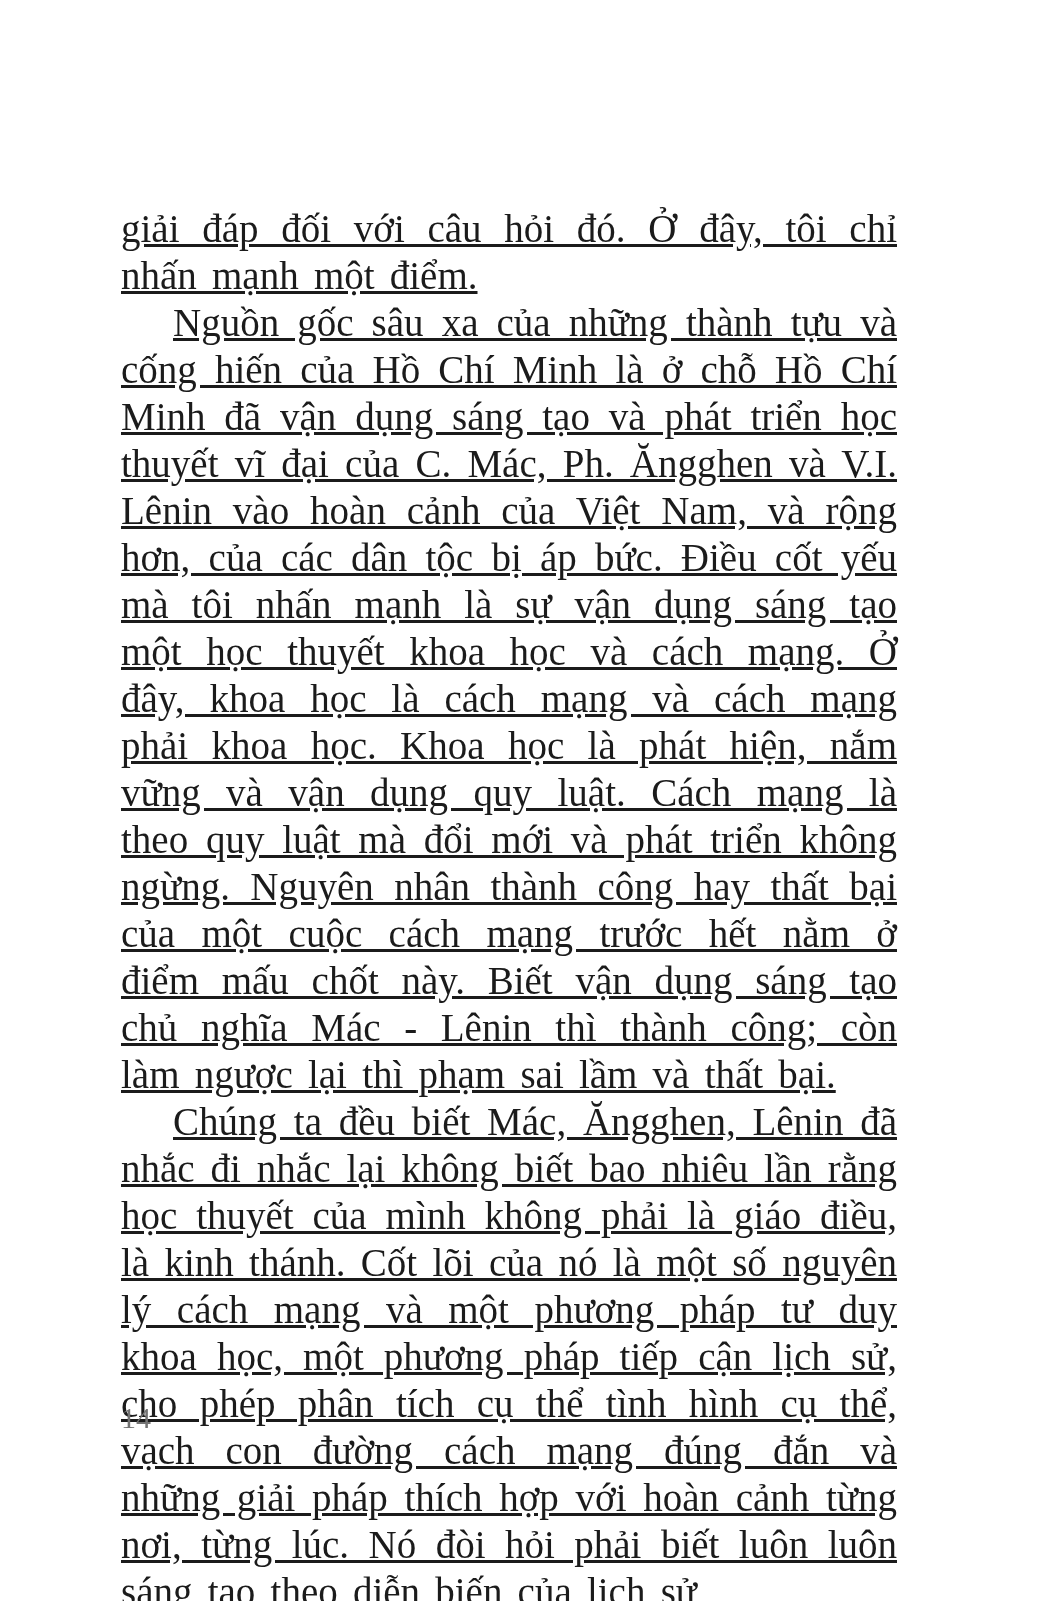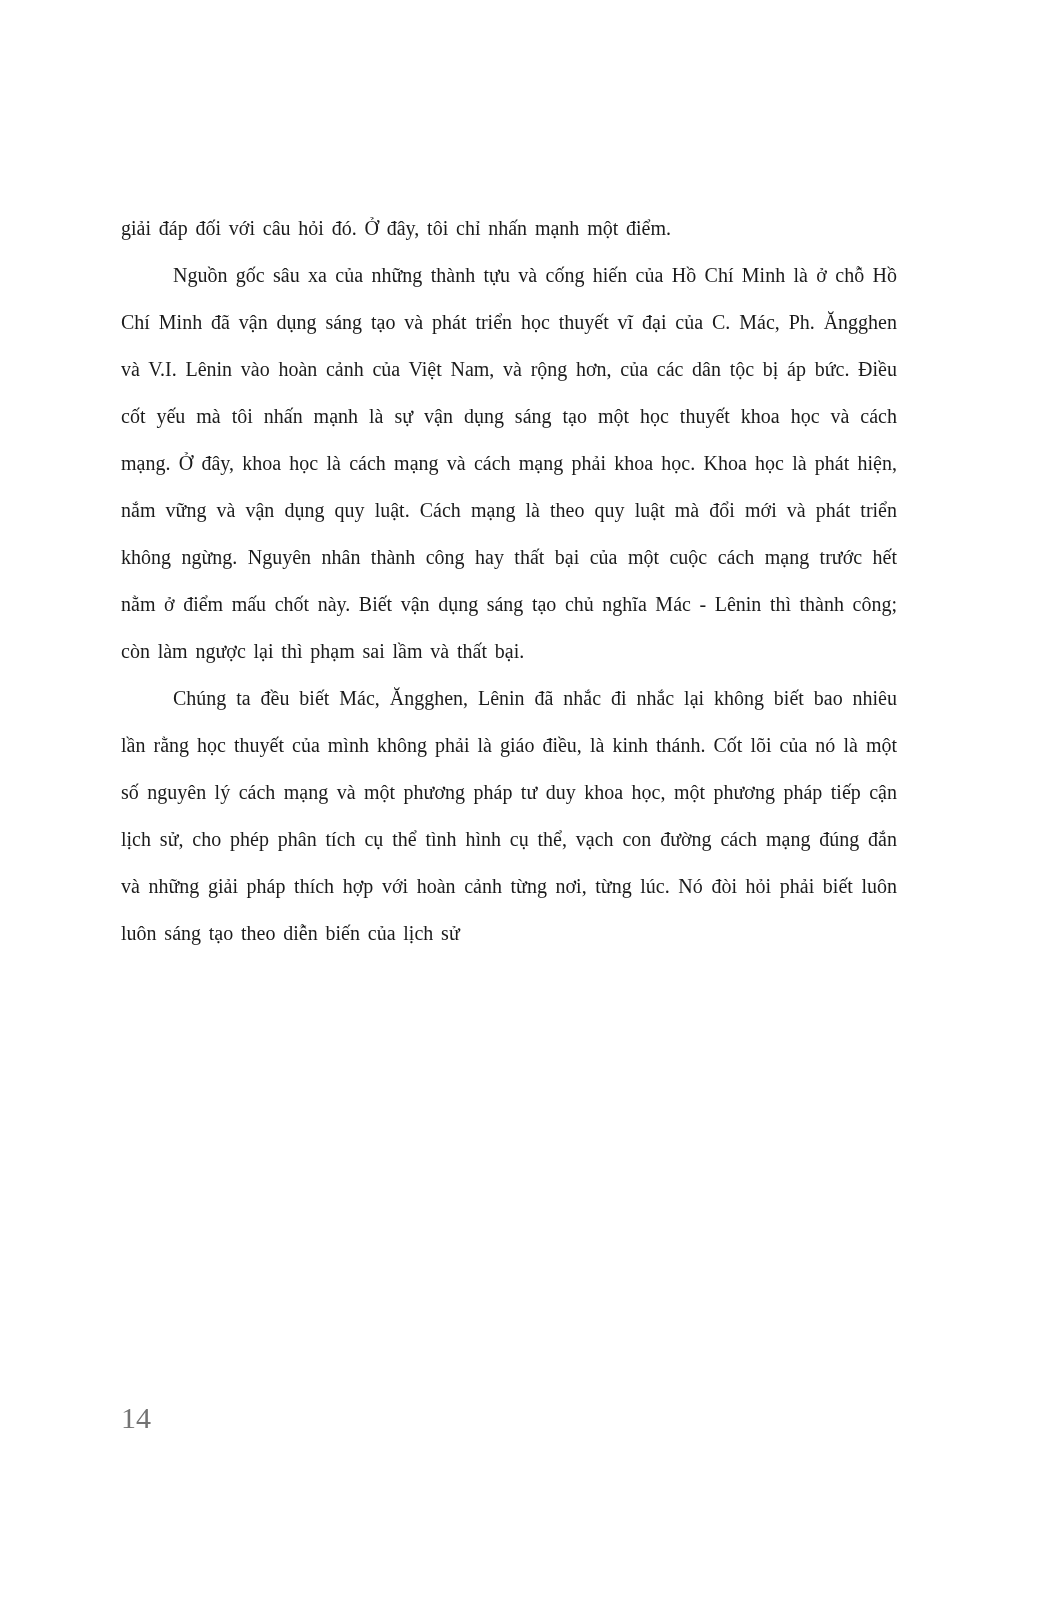--- a/index.html
+++ b/index.html
@@ -18,25 +18,26 @@
   }
   .body-text {
     position: absolute;
     left: 121px;
     top: 205px;
     width: 776px;
   }
   .body-text p {
     margin: 0;
     font-family: "Liberation Serif", "DejaVu Serif", serif;
-    font-size: 20px;
+    font-size: 39px;
     line-height: 47px;
     color: #1b1b1b;
     text-align: justify;
     word-spacing: 0.14em;
+    text-decoration: underline;
   }
   .body-text p.indent {
     text-indent: 52px;
   }
   .page-number {
     position: absolute;
     left: 121px;
     top: 1398px;
     font-family: "Liberation Serif", "DejaVu Serif", serif;
     font-size: 30px;

